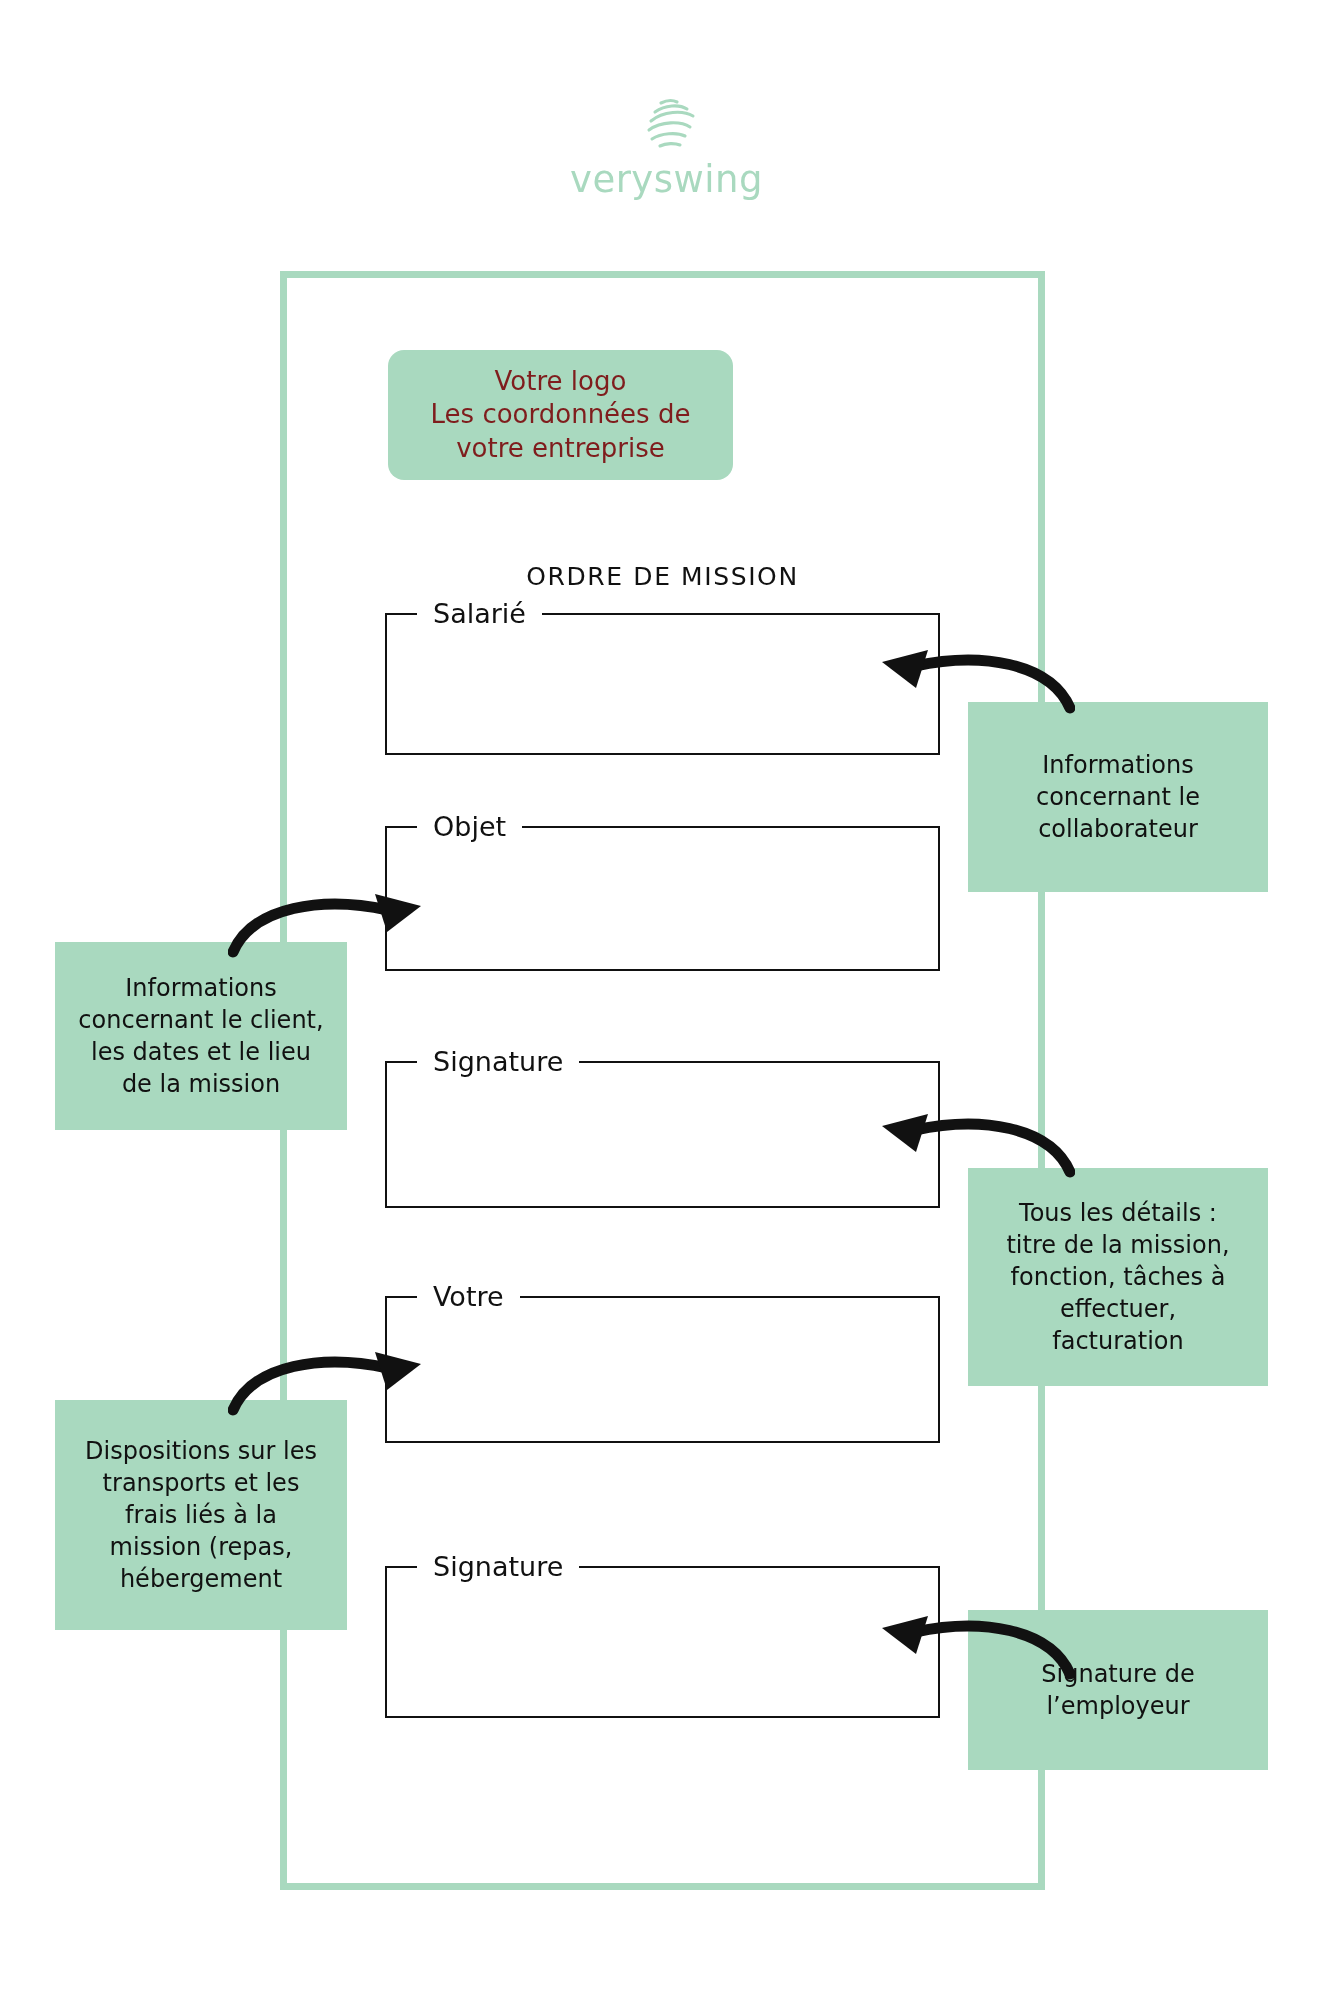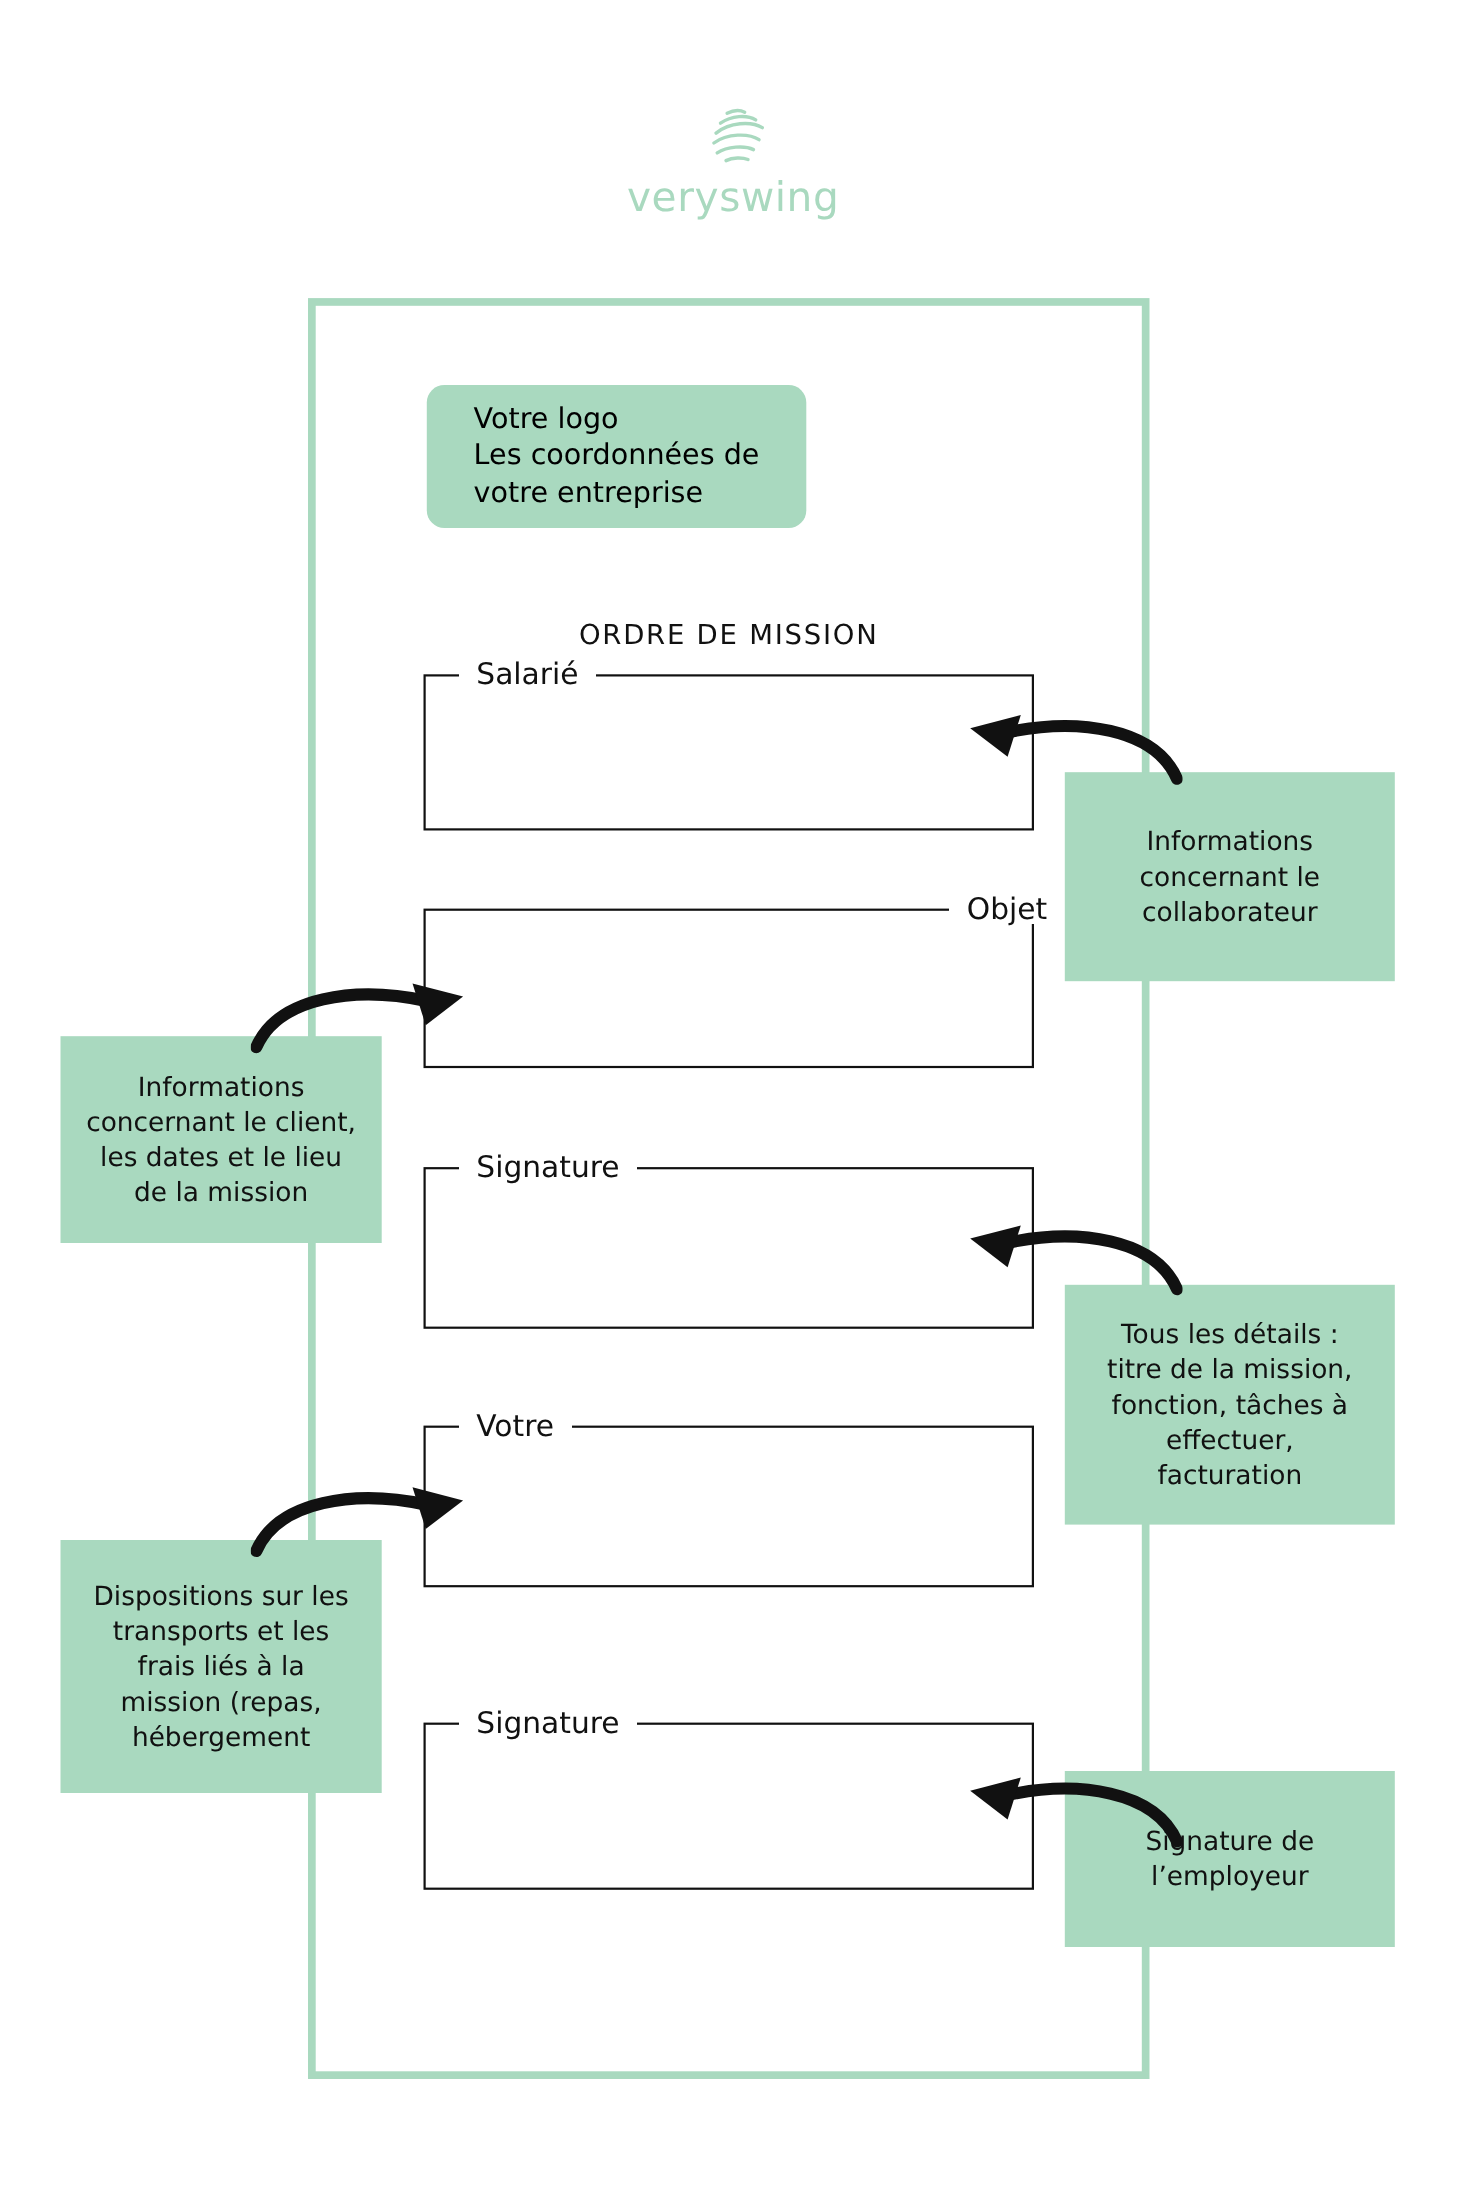--- a/index.html
+++ b/index.html
@@ -63,21 +63,22 @@
     border-radius: 16px;
     display: flex;
     align-items: center;
     justify-content: center;
     box-sizing: border-box;
   }
   #letterhead-text {
     font-family: "DejaVu Sans", sans-serif;
     font-size: 26px;
     line-height: 1.28;
-    color: #000000;
+    color: #7f1d1d;
+    text-align: center;
     white-space: pre-line;
   }
 
   
   #doc-title {
     position: absolute;
     left: 280px;
     top: 562px;
     width: 765px;
     text-align: center;
@@ -155,21 +156,21 @@
 Les coordonnées de
 votre entreprise</span>
 </div>
 
 <div id="doc-title">ORDRE DE MISSION</div>
 
 <fieldset class="form-fieldset" id="field-salarie" style="top:600px;height:155px;">
   <legend>Salarié</legend>
 </fieldset>
 
-<fieldset class="form-fieldset" id="field-objet" style="top:813px;height:158px;text-align:right;">
+<fieldset class="form-fieldset" id="field-objet" style="top:813px;height:158px;">
   <legend>Objet</legend>
 </fieldset>
 
 <fieldset class="form-fieldset" id="field-missions" style="top:1048px;height:160px;">
   <legend>Signature</legend>
 </fieldset>
 
 <fieldset class="form-fieldset" id="field-frais" style="top:1283px;height:160px;">
   <legend>Votre</legend>
 </fieldset>

